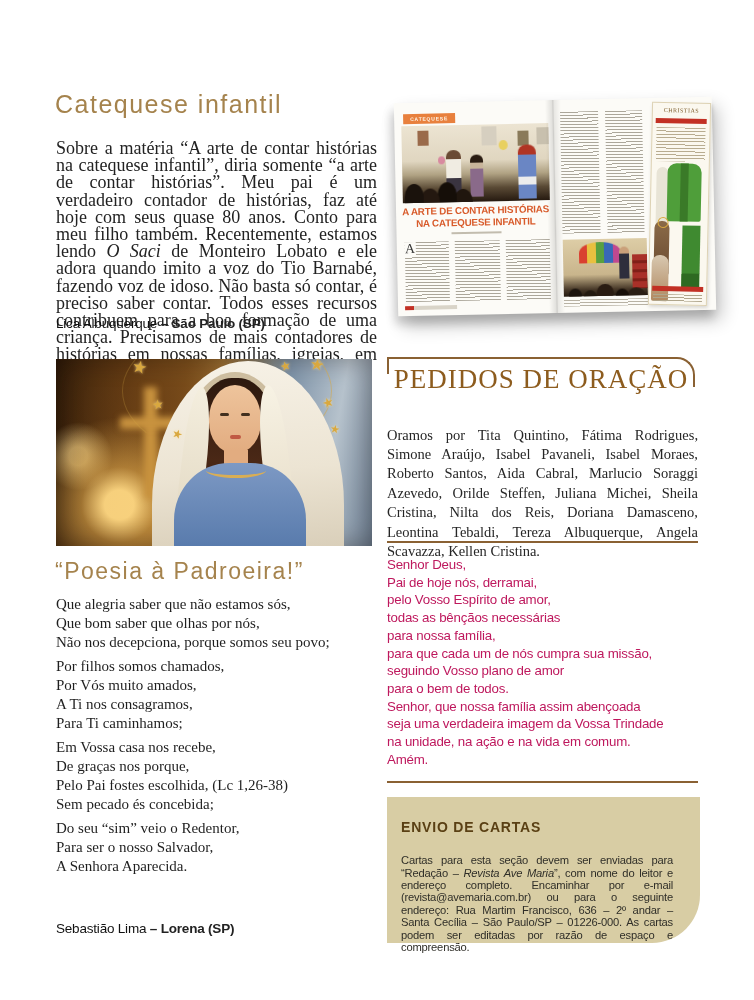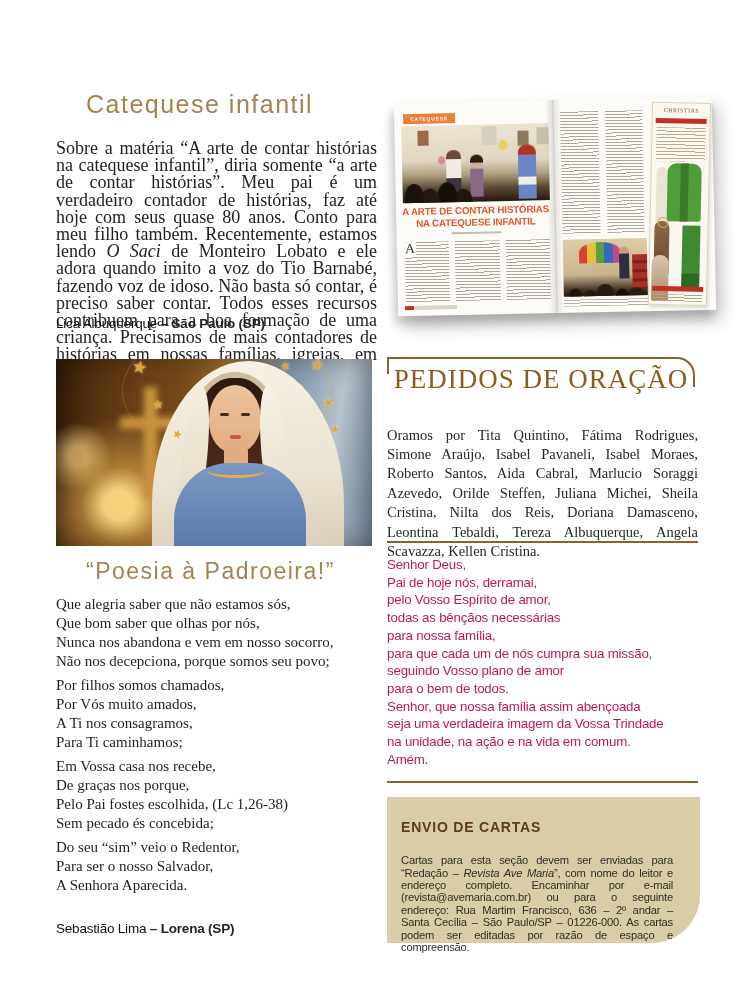--- a/index.html
+++ b/index.html
@@ -2,21 +2,21 @@
 <html><head>
 <meta charset="utf-8">
 <style>
   html,body{margin:0;padding:0;background:#ffffff;}
   #page{position:relative;width:754px;height:1000px;background:#fff;overflow:hidden;
         font-family:"Liberation Serif",serif;-webkit-font-smoothing:antialiased;}
   .abs{position:absolute;}
 
   
   .script-head{font-family:"Liberation Sans",sans-serif;font-weight:400;color:#a5834d;
-               letter-spacing:1.5px;margin-left:31px;}
+               letter-spacing:1.5px;}
 
   
   #letters-title{left:55px;top:90px;font-size:25px;}
   #letters-body{left:56px;top:122px;width:321px;font-size:18px;line-height:17.2px;
                 text-align:justify;color:#222;}
   .author-line{font-family:"Liberation Sans",sans-serif;font-size:13.5px;color:#111;
                letter-spacing:-0.2px;}
   #letters-author{left:56px;top:316px;}
   .author-line b{font-weight:normal;}
   .author-line .loc{font-weight:bold;color:#222;}
@@ -272,21 +272,20 @@
   <div class="abs" id="envio">
     <div class="abs" id="envio-title">ENVIO DE CARTAS</div>
     <p class="abs" id="envio-body"><span>Cartas para esta seção devem ser enviadas para “Redação – </span><i>Revista Ave Maria</i><span>”, com nome do leitor e endereço completo. Encaminhar por e-mail (revista@avemaria.com.br) ou para o seguinte endereço: Rua Martim Francisco, 636 – 2º andar – Santa Cecília – São Paulo/SP – 01226-000. As cartas podem ser editadas por razão de espaço e compreensão.</span></p>
   </div>
 
   <div class="abs script-head" id="poem-title">“Poesia à Padroeira!”</div>
   <div class="abs" id="poem">
     <div class="stanza">
       <div>Que alegria saber que não estamos sós,</div>
       <div>Que bom saber que olhas por nós,</div>
-      <div>Nunca nos abandona e vem em nosso socorro,</div>
       <div>Não nos decepciona, porque somos seu povo;</div>
     </div>
     <div class="stanza">
       <div>Por filhos somos chamados,</div>
       <div>Por Vós muito amados,</div>
       <div>A Ti nos consagramos,</div>
       <div>Para Ti caminhamos;</div>
     </div>
     <div class="stanza">
       <div>Em Vossa casa nos recebe,</div>

